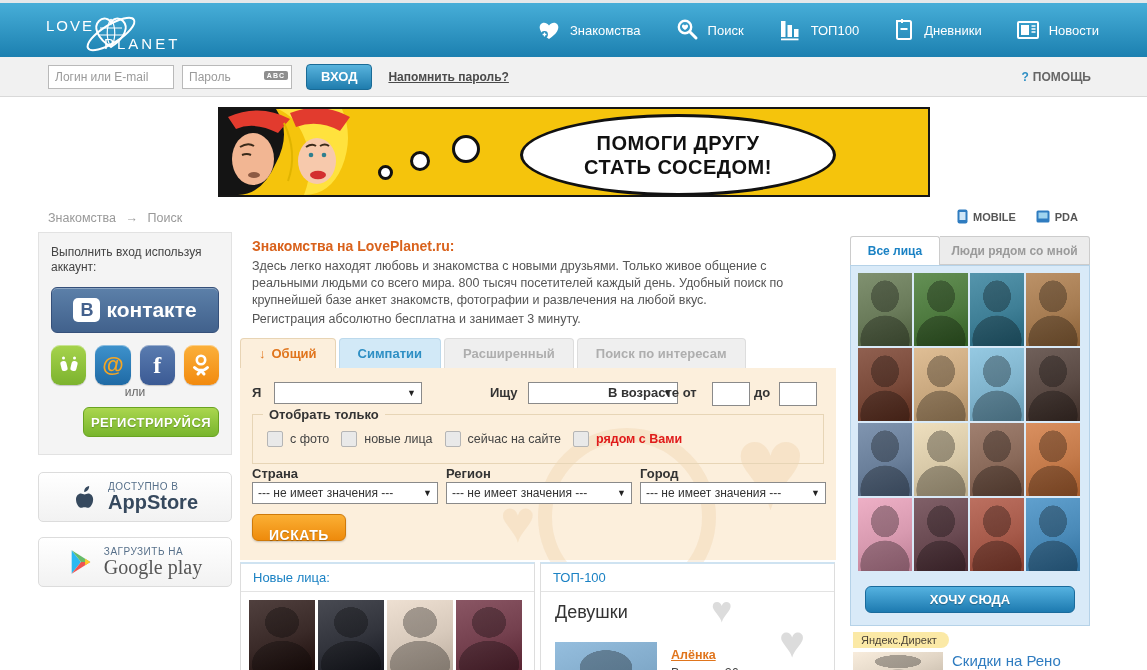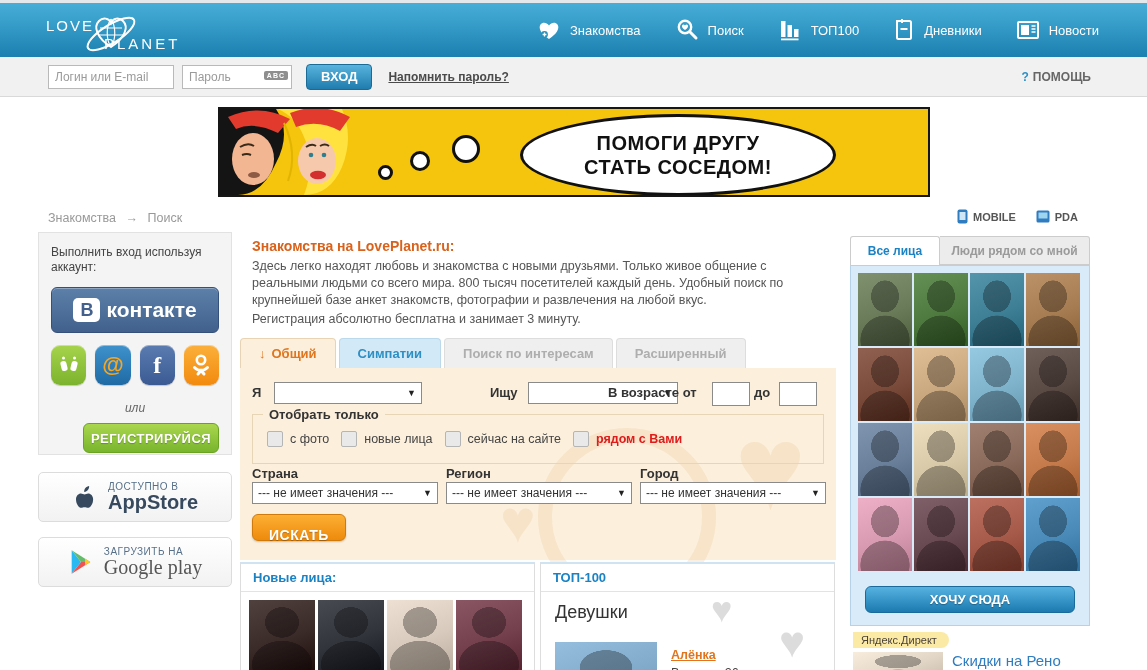--- a/index.html
+++ b/index.html
@@ -64,21 +64,21 @@
   .vk-badge{background:#fff;color:#44618d;font-weight:bold;font-size:18px;border-radius:5px;
     padding:1px 7px;line-height:22px;}
   .vk-word{color:#fff;font-weight:bold;font-size:21px;}
   .soc-row{margin-top:12px;display:flex;gap:9px;}
   .soc{width:40px;height:40px;border-radius:9px;display:flex;align-items:center;justify-content:center;
     cursor:pointer;box-shadow:inset 0 1px 0 rgba(255,255,255,.4), 0 1px 1px rgba(0,0,0,.2);}
   .soc-green{background:linear-gradient(#a6d34c,#7cb32e);}
   .soc-mail{background:linear-gradient(#3e92cc,#1f6aa5);color:#f5a623;font-size:22px;font-weight:bold;}
   .soc-fb{background:linear-gradient(#5a7cb0,#3b5a94);color:#fff;font-size:24px;font-weight:bold;font-family:"Liberation Serif",serif;}
   .soc-ok{background:linear-gradient(#fbb03b,#f28a0e);}
-  .or{margin-top:16px;text-align:center;font-size:12px;color:#666;font-style:italic;}
+  .or{margin-top:0;text-align:center;font-size:12px;color:#666;}
   .reg-btn{margin-top:8px;height:28px;border-radius:6px;border:1px solid #69a321;
     background:linear-gradient(#aad64e,#78b52d);color:#fff;font-weight:bold;font-size:13px;
     display:flex;align-items:center;justify-content:center;letter-spacing:0.5px;cursor:pointer;
     text-shadow:0 1px 1px rgba(0,0,0,.25);margin-left:32px;}
   .store-box{height:50px;background:linear-gradient(#fff,#f2f2f2);border:1px solid #dcdcdc;border-radius:5px;
     display:flex;align-items:center;justify-content:center;gap:10px;cursor:pointer;}
   .appstore{top:472px;} .gplay{top:537px;}
   .store-text{display:flex;flex-direction:column;}
   .store-small{font-size:10px;color:#57708a;letter-spacing:0.5px;}
   .store-big{font-size:20px;color:#36495e;font-weight:bold;margin-top:-1px;}
@@ -123,21 +123,21 @@
   .geo-sel{position:absolute;top:114px;width:186px;}
   .g1{left:12px;} .g2{left:206px;} .g3{left:400px;}
   .search-btn{position:absolute;left:12px;top:146px;height:27px;padding:12px 16px;border:1px solid #cf7a0a;
     border-radius:6px;background:linear-gradient(#fbb034,#ee8a0c);color:#fff;font-weight:bold;font-size:14px;
     cursor:pointer;text-shadow:0 1px 1px rgba(0,0,0,.25);box-shadow:0 1px 2px rgba(0,0,0,.2);letter-spacing:0.5px;}
 
   .section-box{position:absolute;top:562px;height:140px;background:#fff;border:1px solid #ddd;
     border-top:2px solid #cfe3f1;box-sizing:border-box;}
   .box-newfaces{left:240px;width:295px;}
   .box-top100{left:540px;width:295px;}
-  .section-head{height:27px;line-height:27px;padding-left:12px;font-size:13px;font-weight:bold;
+  .section-head{height:27px;line-height:27px;padding-left:12px;font-size:13px;font-weight:normal;
     color:#1b82c4;border-bottom:1px solid #e3e3e3;cursor:pointer;}
   .nf-grid{display:flex;gap:3px;padding:8px;}
   .nf-grid .photo-cell{width:66px;height:70px;}
   .photo-cell{position:relative;cursor:pointer;overflow:hidden;}
   .photo-cell::after{content:"";position:absolute;inset:0;
     background:radial-gradient(ellipse 26% 22% at 50% 32%, rgba(0,0,0,.30) 0 98%, transparent 100%),
                radial-gradient(ellipse 46% 34% at 50% 92%, rgba(0,0,0,.30) 0 98%, transparent 100%);}
   .top100-body{position:relative;padding:10px 14px;height:100px;}
   .t100-group{font-size:18px;font-weight:normal;color:#333;}
   .t100-photo{position:absolute;left:14px;top:50px;width:102px;height:80px;}
@@ -352,24 +352,24 @@
 
   <div class="tabs">
     <div class="tab tab-active">
       <span class="tab-arrow">↓</span>
       <span>Общий</span>
     </div>
     <div class="tab tab-likes">
       <span>Симпатии</span>
     </div>
     <div class="tab">
+      <span>Расширенный</span>
+    </div>
+    <div class="tab">
       <span>Поиск по интересам</span>
-    </div>
-    <div class="tab">
-      <span>Расширенный</span>
     </div>
   </div>
 
   <div class="form-panel">
     <span class="wm-heart" style="font-size:120px;right:30px;top:30px;">♥</span>
     <span class="wm-heart" style="font-size:60px;left:260px;bottom:4px;">♥</span>
     <div class="wm-circle"></div>
 
     <div class="frow1">
       <span class="flabel pos-ya">Я</span>

